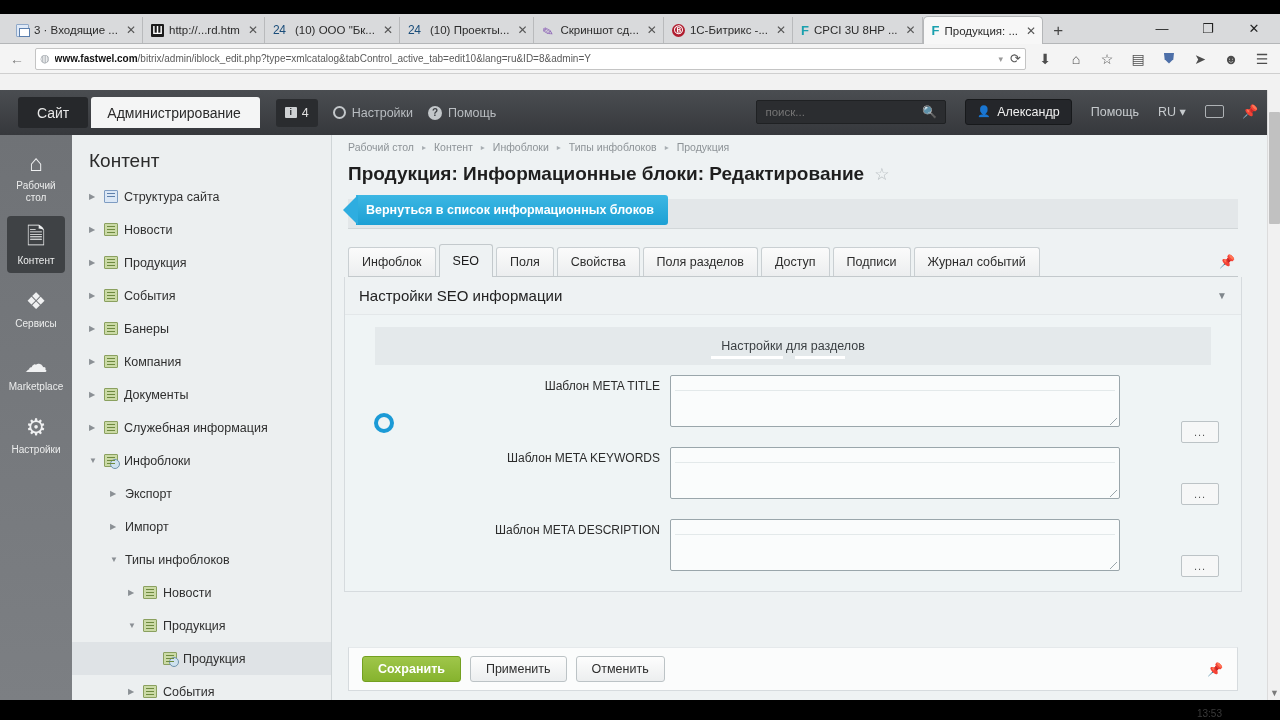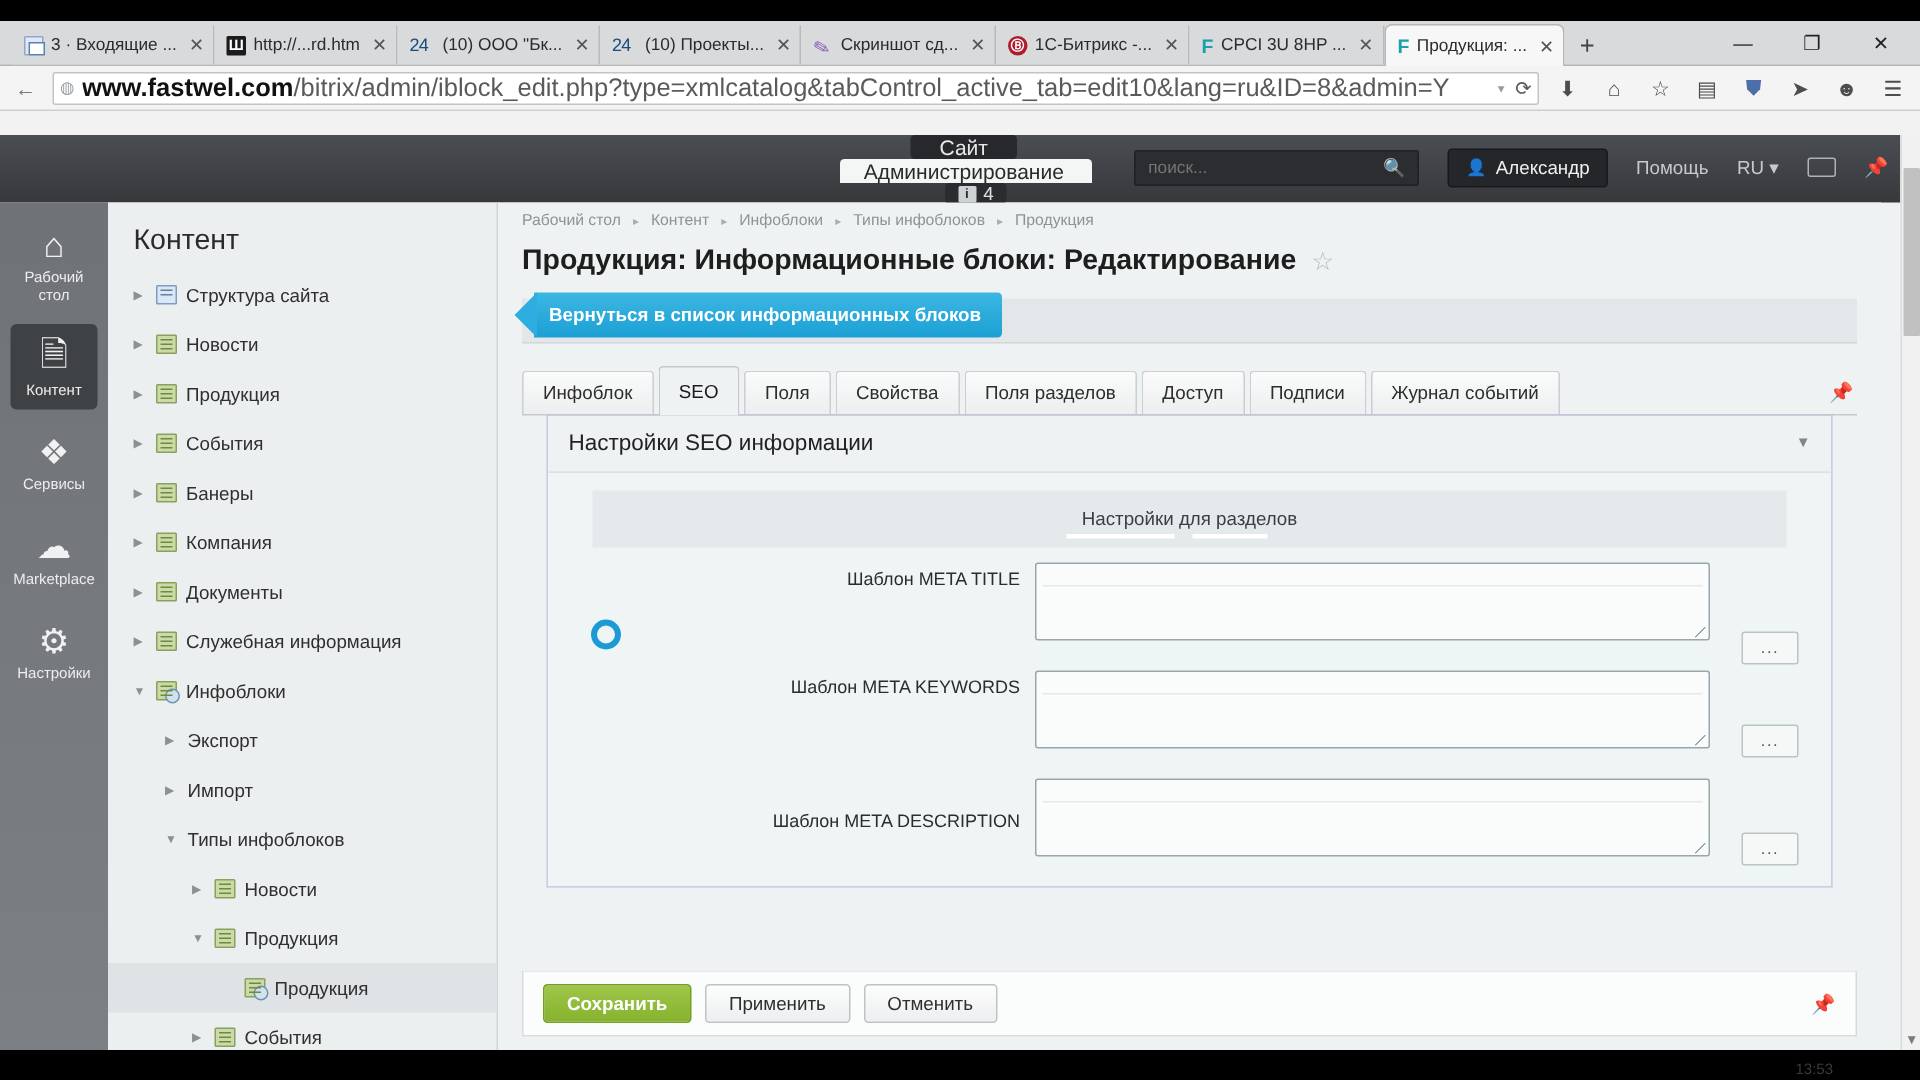--- a/index.html
+++ b/index.html
@@ -43,35 +43,35 @@
       font-size:13px; color:#222; }
 
   
   #navbar { height:30px; background:#f4f4f4; border-bottom:1px solid #cfcfcf;
       display:flex; align-items:center; padding:0 6px; gap:7px; }
   .navbtn { width:22px; height:22px; border-radius:50%; text-align:center; line-height:22px;
       color:#7a7a7a; font-size:14px; flex:0 0 22px; }
   #urlbox { flex:1; height:22px; background:#fff; border:1px solid #c4c4c4; border-radius:2px;
       display:flex; align-items:center; padding:0 4px; gap:5px; }
   #urlbox .globe { color:#9aa0a6; font-size:11px; }
-  #urltext { flex:1; font-size:17px; color:#5a5a5a; white-space:nowrap; overflow:hidden; }
+  #urltext { flex:1; font-size:10px; color:#5a5a5a; white-space:nowrap; overflow:hidden; }
   #urltext b { color:#111; font-weight:bold; }
   #urlbox .drop { color:#9a9a9a; font-size:9px; }
   #urlbox .reload { color:#555; font-size:13px; padding-left:2px; }
   .toolicon { width:24px; text-align:center; color:#4d4d4d; font-size:14px; flex:0 0 24px; }
   .toolicon.shield { color:#4d6fa8; }
 
   
   #app { position:absolute; left:0; top:76px; width:1267px; height:610px; background:#eef2f3;
       overflow:hidden; }
 
   
   #btop { height:45px; background:#3f4246;
       background:linear-gradient(#4a4d51,#36383c); display:flex; align-items:center;
-      padding-left:18px; position:relative;flex-direction:column; }
+      padding-left:18px; position:relative; }
   .bmode { height:31px; padding:0 19px; display:flex; align-items:center; font-size:14px;
       border-radius:3px 3px 0 0; }
   .bmode.dark { background:#26282b; color:#e8e8e8; border-radius:3px; }
   .bmode.light { background:#f4f5f5; color:#2a2a2a; margin-left:3px;padding-left:16px; }
   #bcount { margin-left:16px; height:28px; display:flex; align-items:center; gap:5px;
       background:#2a2c2f; border-radius:3px; padding:0 9px; color:#e0e0e0; font-size:12.5px; }
   .cnt-ic { width:12px; height:11px; background:#cfd2d4; border-radius:1px; position:relative;
       color:#2a2c2f; font-size:9px; font-weight:bold; text-align:center; line-height:11px; }
   .btopitem { margin-left:15px; display:flex; align-items:center; gap:6px;
       color:#b9bdc1; font-size:12.5px; }
@@ -148,21 +148,21 @@
       border-bottom:1px solid #c3c9cc; position:relative;text-align:center; }
   .ftab { height:29px; padding:0 13px; display:flex; align-items:center; font-size:12.5px;
       color:#2d2d2d; background:linear-gradient(#fbfbfb,#eceeef);
       border:1px solid #c9cfd2; border-bottom:none; border-radius:3px 3px 0 0;
       margin-right:3px; }
   .ftab.active { background:#eef2f3; height:33px; border-color:#c3c9cc;
       margin-bottom:-1px; color:#1a1a1a; }
   #tabs .pin { position:absolute; right:2px; bottom:7px; font-size:13px; color:#8d9398; }
 
   
-  #sec { margin:0 32px; background:#8b5cf6; border:1px solid #d6dbde; border-top:none; }
+  #sec { margin:0 12px; background:#f0abfc; border:1px solid #d6dbde; border-top:none; }
   #sechead { height:38px; display:flex; align-items:center; justify-content:space-between;
       padding:0 14px; background:#eef2f3; border-bottom:1px solid #e3e7e9; }
   #sechead .h { font-size:15px; color:#222; }
   #sechead .chev { font-size:10px; color:#7f868b; }
 
   #secbody { background:#eff4f5; padding:12px 30px 10px 30px; position:relative;
       height:276px; overflow:hidden; }
   #subhead { height:38px; background:#e4e9eb; display:flex; align-items:center;
       justify-content:center; font-size:12.5px; color:#3a3f42; position:relative; }
   #subhead .u1 { position:absolute; bottom:6px; left:50%; margin-left:-82px; width:72px;
@@ -479,21 +479,21 @@
             </div>
 
             <div class="frow" style="padding-top:20px;">
               <div class="flabel">Шаблон META KEYWORDS</div>
               <div class="fta">
                 <span class="grip"></span>
               </div>
               <div class="fbtn" style="top:56px;">...</div>
             </div>
 
-            <div class="frow" style="padding-top:20px;align-items:center;">
+            <div class="frow" style="padding-top:20px;">
               <div class="flabel">Шаблон META DESCRIPTION</div>
               <div class="fta">
                 <span class="grip"></span>
               </div>
               <div class="fbtn" style="top:56px;">...</div>
             </div>
           </div>
         </div>
 
         <div id="btnbar">

